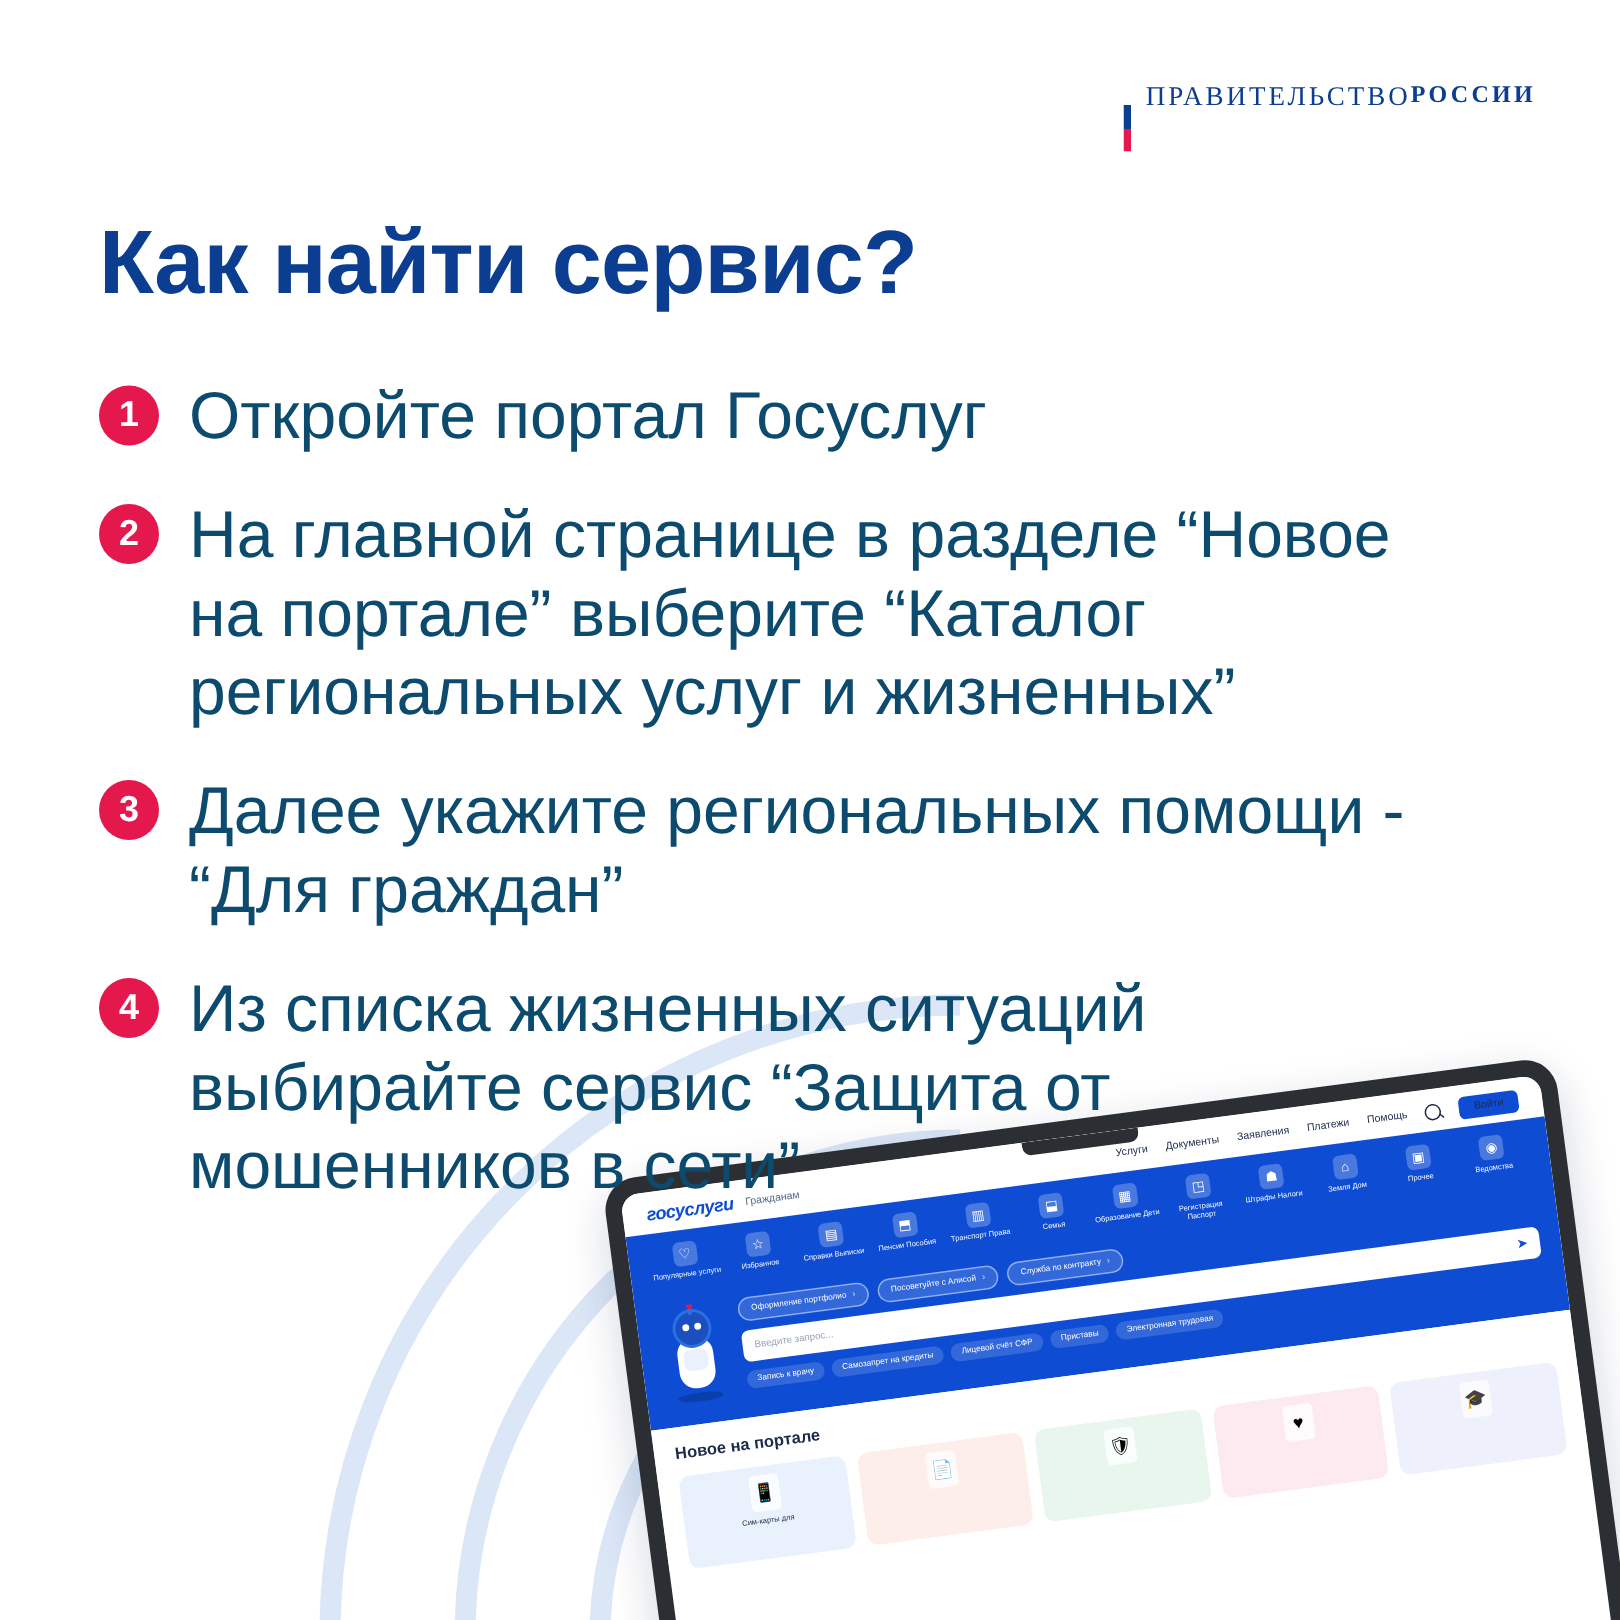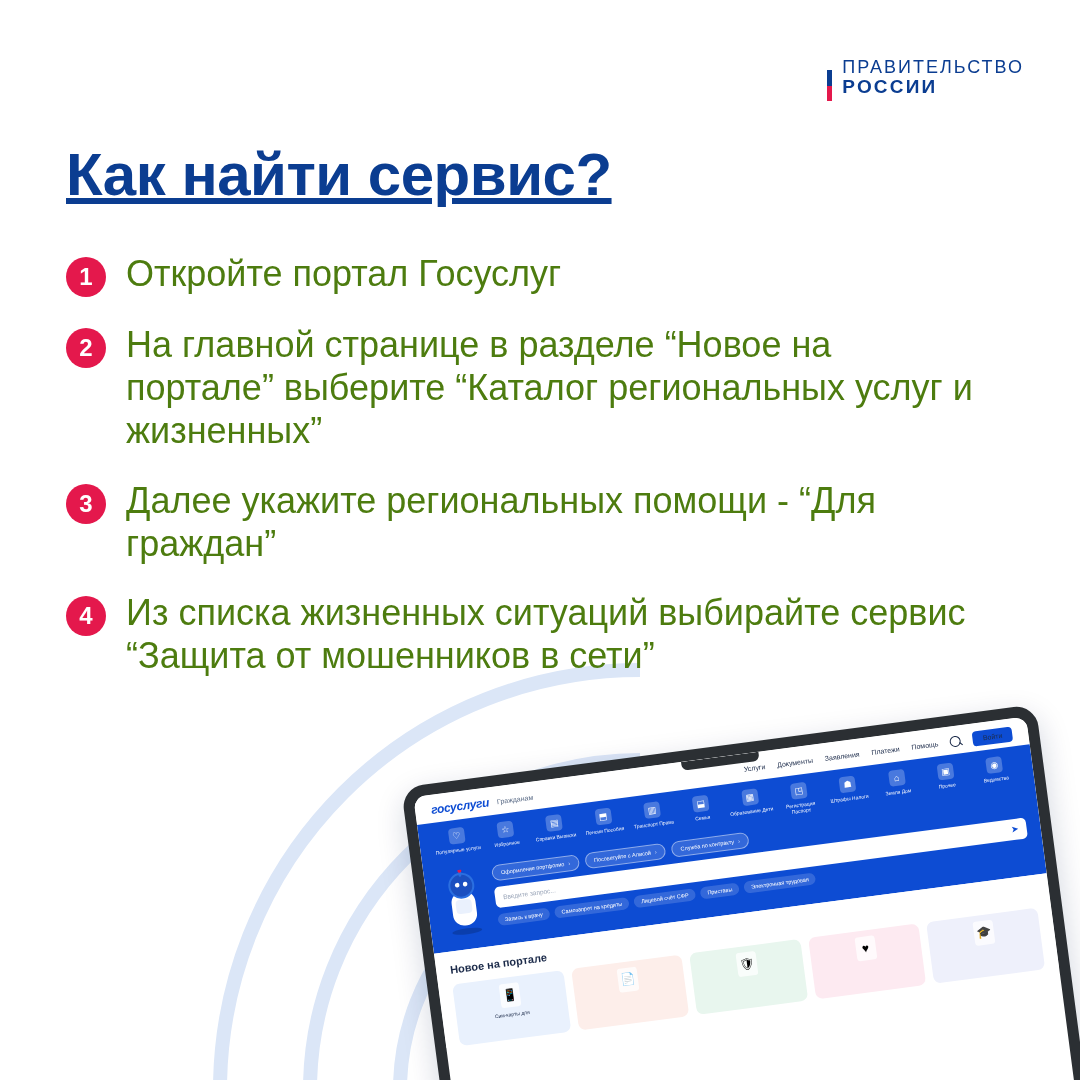--- a/index.html
+++ b/index.html
@@ -39,48 +39,47 @@
   .gov-logo .flag {
     width: 5px;
     height: 46px;
     display: flex;
     flex-direction: column;
     overflow: hidden;
   }
   .gov-logo .flag i { display: block; width: 100%; height: 33.33%; }
   .gov-logo .txt {
     display: flex;
-    flex-direction: column;
     justify-content: center;
     line-height: 1.08;
+    font-family: Liberation Serif, serif;
   }
   .gov-logo .l1 {
     font-size: 18px;
     letter-spacing: 2.0px;
     color: #0b3d91;
     font-weight: 400;
   }
   .gov-logo .l2 {
-    font-size: 19px;
+    font-size: 16px;
     letter-spacing: 2.2px;
     color: #0b3d91;
     font-weight: 700;
   }
 
   
   .title {
     position: absolute;
     left: 66px;
     top: 140px;
     font-size: 60px;
     font-weight: 700;
     color: #0b3d91;
     letter-spacing: -0.5px;
     z-index: 5;
-    text-decoration: underline;
   }
 
   
   .steps {
     position: absolute;
     left: 66px;
     top: 252px;
     width: 910px;
     z-index: 5;
   }
@@ -98,23 +97,23 @@
     color: #ffffff;
     font-size: 24px;
     font-weight: 700;
     display: flex;
     align-items: center;
     justify-content: center;
     margin-right: 20px;
     margin-top: 5px;
   }
   .step .txt {
-    font-size: 36px;
+    font-size: 44px;
     line-height: 1.2;
-    color: #4d7c0f;
+    color: #0c4a6e;
     font-weight: 400;
     max-width: 850px;
   }
   .step.bold .txt { font-weight: 400; }
 
   
   .laptop-wrap {
     position: absolute;
     left: 398px;
     top: 742px;

